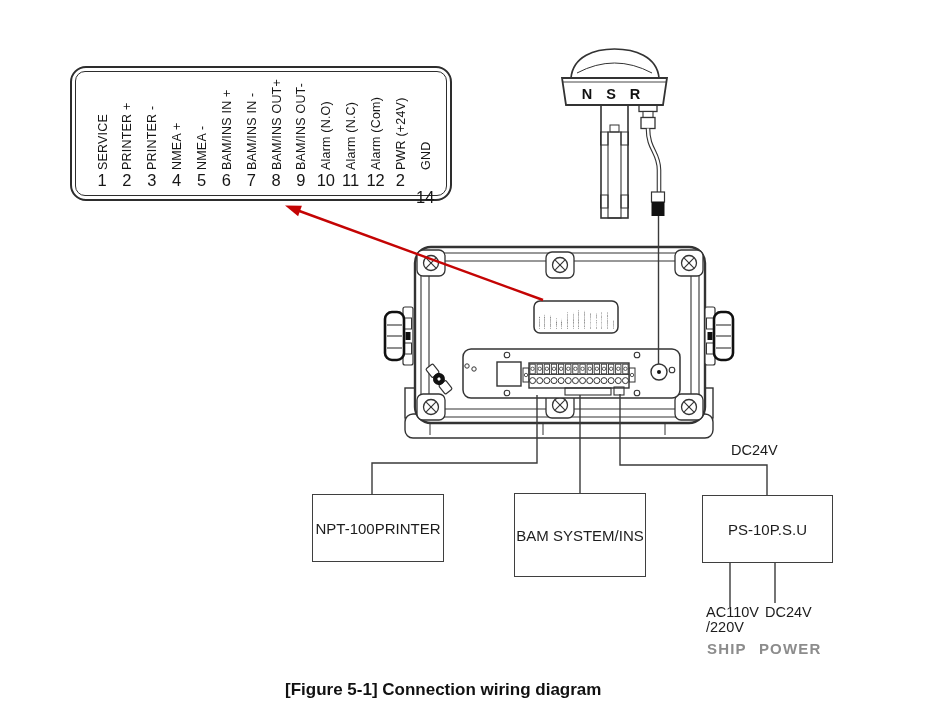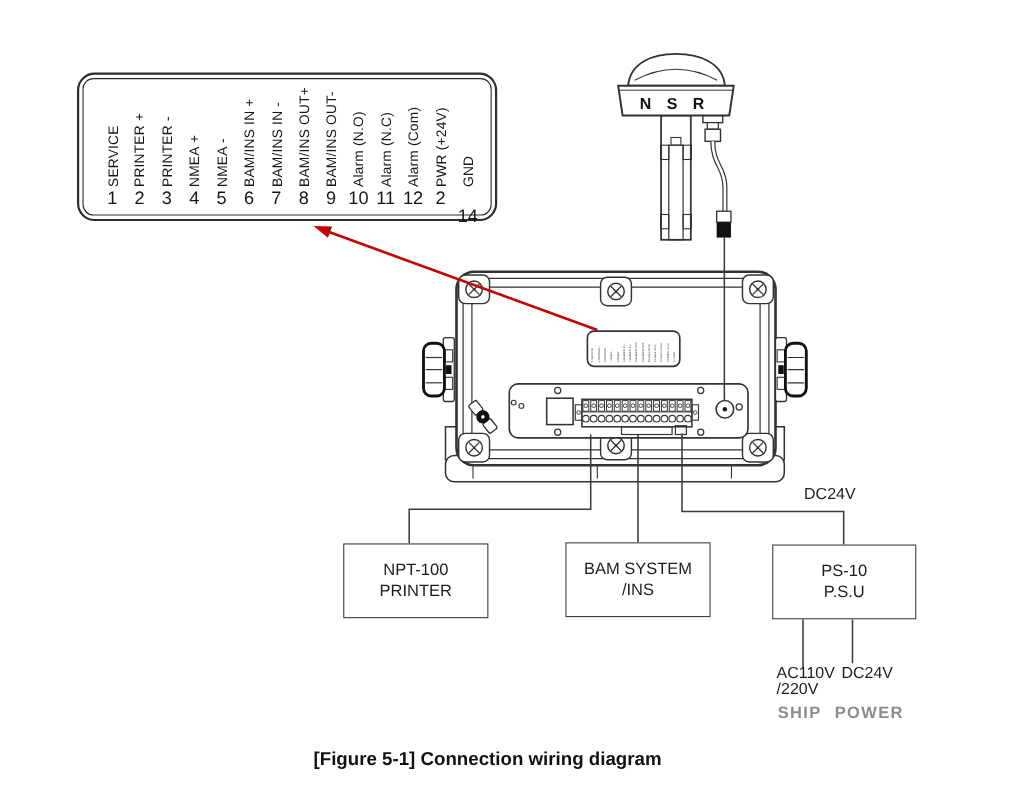--- a/index.html
+++ b/index.html
@@ -14,24 +14,24 @@
     border:1.5px solid #2d2d2d;border-radius:10px;}
   .tnum{position:absolute;top:104px;width:34px;text-align:center;
     font-size:16.5px;line-height:16px;color:#161616;}
   .tlabel{position:absolute;top:102px;font-size:12.5px;line-height:12px;white-space:nowrap;
     transform:rotate(-90deg);transform-origin:0 0;color:#161616;letter-spacing:.2px;}
 
   .antenna-title{position:absolute;left:521px;top:21px;width:200px;text-align:center;
     font-size:15.5px;letter-spacing:.3px;color:#161616;}
 
   .eqbox{position:absolute;box-sizing:border-box;border:1.5px solid #3f3f3f;background:#fff;
-    display:flex;flex-direction:column;align-items:center;justify-content:center;
+    display:flex;flex-direction:row;align-items:center;justify-content:center;
     font-size:15px;line-height:19px;color:#1d1d1d;text-align:center;}
   #box-printer{left:312px;top:494px;width:132px;height:68px;}
-  #box-bam{left:514px;top:493px;width:132px;height:68px;}
+  #box-bam{left:514px;top:493px;width:132px;height:84px;}
   #box-psu{left:702px;top:495px;width:131px;height:68px;}
 
   .plabel{position:absolute;font-size:14.5px;line-height:15px;color:#1c1c1c;white-space:nowrap;}
   #lbl-dc24v-top{left:731px;top:443px;}
   #lbl-ac{left:706px;top:605px;}
   #lbl-dc24v-bot{left:765px;top:605px;}
   #lbl-ship{left:707px;top:641px;font-weight:bold;color:#8c8c8c;
     letter-spacing:1.2px;word-spacing:7px;font-size:15px;}
 
   #caption{position:absolute;left:285px;top:680px;font-size:17px;font-weight:bold;

